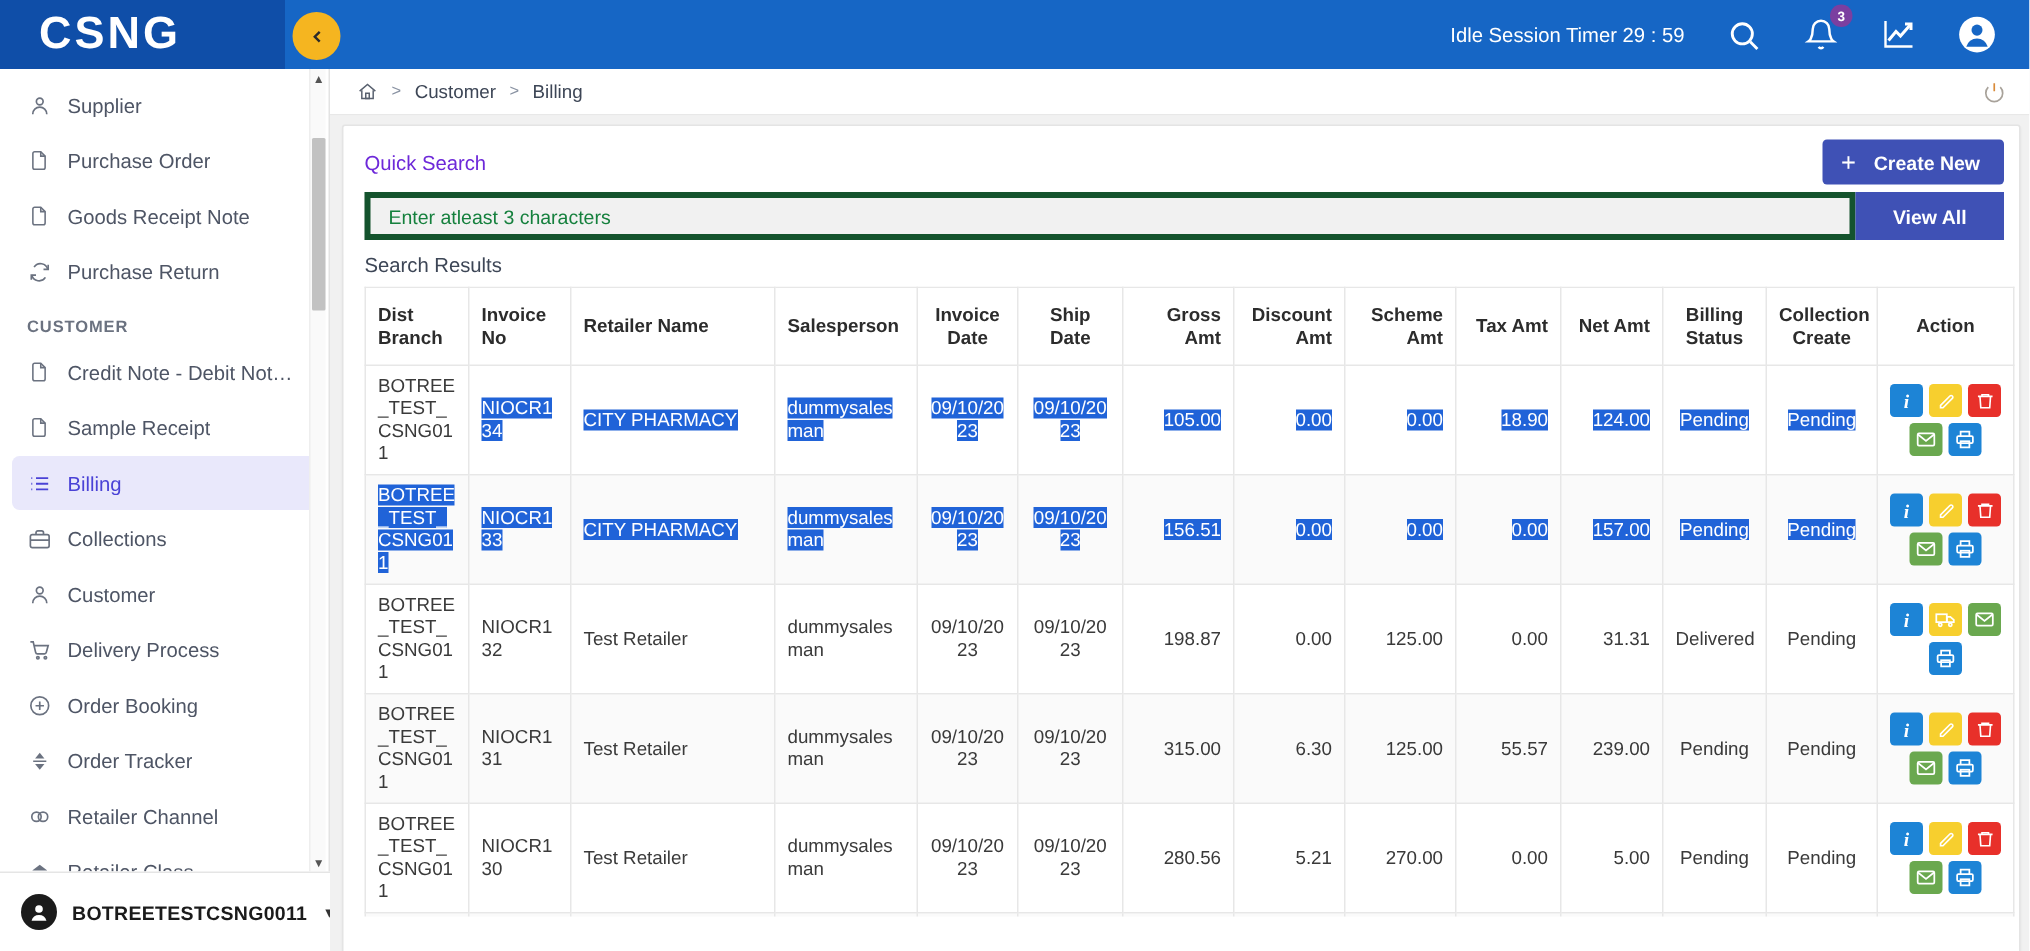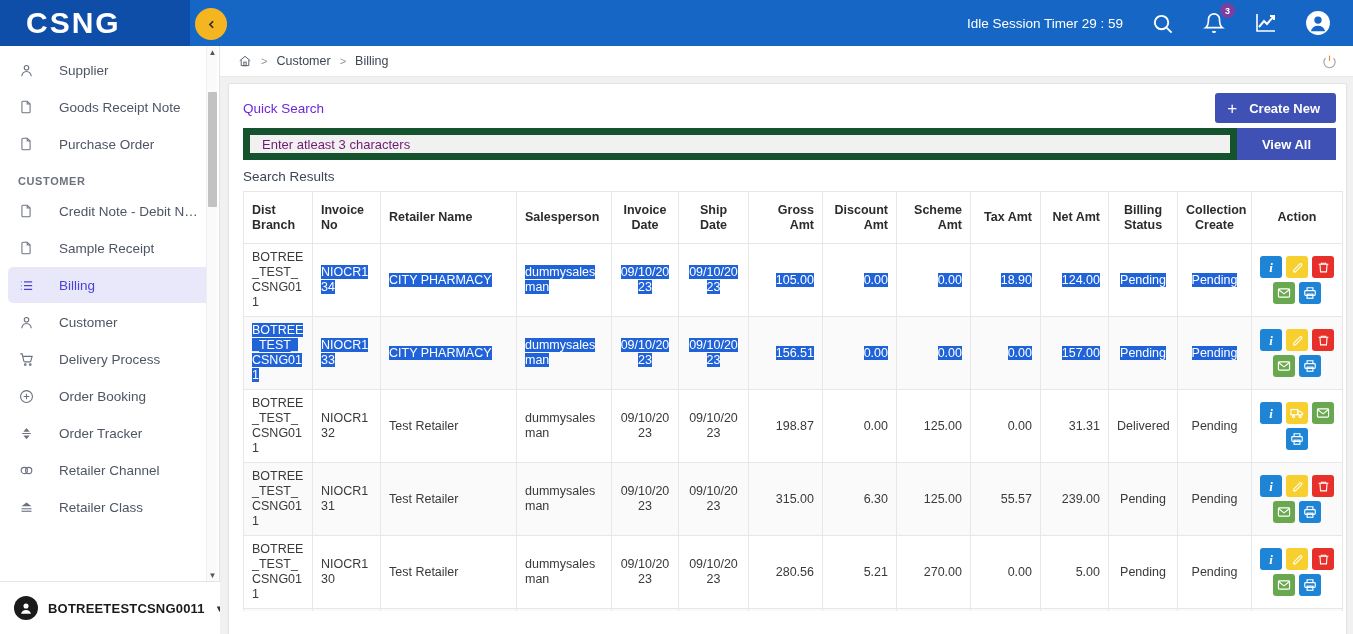--- a/index.html
+++ b/index.html
@@ -52,21 +52,21 @@
   .sidebar {
     position:absolute; left:0; top:46px; width:220px; height:588px;
     background:#fff; border-right:1px solid #e3e3e3;
   }
   .side-scroll {
     position:absolute; top:0; left:0; width:220px; height:535px;
     overflow:hidden;
   }
   .side-list { padding:6px 0 0 0; }
   .side-item {
-    display:flex; align-items:center; gap:25px;
+    display:flex; align-items:center; gap:11px;
     height:36px; margin:0 8px 1px 8px; padding:0 10px;
     border-radius:5px; color:#4e5565; font-size:13.5px;
     cursor:pointer; white-space:nowrap; overflow:hidden;
   }
   .side-item.active { background:#e9e8fb; color:#4a42d6; font-weight:normal; }
   .side-item .si-ico {
     width:16px; height:16px; flex:0 0 16px;
     display:flex; align-items:center; justify-content:center;
     color:#6b7280;
   }
@@ -130,23 +130,23 @@
   .btn-create {
     background:#3f51b5; color:#fff; border:none; border-radius:3px;
     height:30px; padding:0 16px 0 12px; font-size:13px; font-weight:bold;
     display:flex; align-items:center; gap:12px; cursor:pointer;
     font-family:"Liberation Sans", sans-serif;
   }
   .btn-create .plus { font-size:17px; font-weight:normal; line-height:1; }
 
   .search-row { display:flex; padding:0 10px 0 14px; height:32px; }
   .inp-text, .inp-date {
-    background:#f1f1f1; border:7px solid #14532d;
+    background:#f1f1f1; border:4px solid #14532d;
     height:32px; display:flex; align-items:center;
-    font-size:13px; color:#701a75; padding:0 12px;
+    font-size:13px; color:#15803d; padding:0 12px;
   }
   .inp-text { flex:1 1 auto; }
   .inp-date { width:283px; border-left:none; justify-content:space-between; }
   .cal-ico { color:#8b8b8b; display:flex; }
   .btn-viewall {
     background:#3f51b5; color:#fff; border:none;
     width:99px; height:32px; font-size:13px; font-weight:bold;
     cursor:pointer; font-family:"Liberation Sans", sans-serif;
   }
   .sr-title { font-size:13.5px; color:#3d4656; padding:9px 0 7px 14px; }
@@ -252,33 +252,44 @@
           <span class="si-lbl">Supplier</span>
         </div>
 
         <div class="side-item">
           <span class="si-ico">
             <svg width="14" height="14" viewBox="0 0 24 24" fill="none" stroke="currentColor" stroke-width="1.8">
               <path d="M14 2H7a2 2 0 0 0-2 2v16a2 2 0 0 0 2 2h10a2 2 0 0 0 2-2V7z"></path>
                 <polyline points="14 2 14 7 19 7"></polyline>
             </svg>
           </span>
-          <span class="si-lbl">Goods Receipt Note</span>
+          <span class="si-lbl">Purchase Order</span>
         </div>
 
         <div class="side-item">
           <span class="si-ico">
             <svg width="14" height="14" viewBox="0 0 24 24" fill="none" stroke="currentColor" stroke-width="1.8">
               <path d="M14 2H7a2 2 0 0 0-2 2v16a2 2 0 0 0 2 2h10a2 2 0 0 0 2-2V7z"></path>
                 <polyline points="14 2 14 7 19 7"></polyline>
             </svg>
           </span>
-          <span class="si-lbl">Purchase Order</span>
-        </div>
-
+          <span class="si-lbl">Goods Receipt Note</span>
+        </div>
+
+        <div class="side-item">
+          <span class="si-ico">
+            <svg width="15" height="15" viewBox="0 0 24 24" fill="none" stroke="currentColor" stroke-width="1.8">
+              <polyline points="21 4 21 9 16 9"></polyline>
+                <path d="M20.5 9A8 8 0 0 0 6 6.5"></path>
+              <polyline points="3 20 3 15 8 15"></polyline>
+                <path d="M3.5 15A8 8 0 0 0 18 17.5"></path>
+            </svg>
+          </span>
+          <span class="si-lbl">Purchase Return</span>
+        </div>
 
         <div class="side-group">CUSTOMER</div>
 
         <div class="side-item">
           <span class="si-ico">
             <svg width="14" height="14" viewBox="0 0 24 24" fill="none" stroke="currentColor" stroke-width="1.8">
               <path d="M14 2H7a2 2 0 0 0-2 2v16a2 2 0 0 0 2 2h10a2 2 0 0 0 2-2V7z"></path>
                 <polyline points="14 2 14 7 19 7"></polyline>
             </svg>
           </span>
@@ -302,20 +313,30 @@
                 <line x1="8" y1="12" x2="21" y2="12"></line>
                 <line x1="8" y1="18" x2="21" y2="18"></line>
               <line x1="3" y1="6" x2="4" y2="6"></line>
                 <line x1="3" y1="12" x2="4" y2="12"></line>
                 <line x1="3" y1="18" x2="4" y2="18"></line>
             </svg>
           </span>
           <span class="si-lbl">Billing</span>
         </div>
 
+        <div class="side-item">
+          <span class="si-ico">
+            <svg width="15" height="15" viewBox="0 0 24 24" fill="none" stroke="currentColor" stroke-width="1.8">
+              <rect x="2" y="7" width="20" height="14" rx="2"></rect>
+                <path d="M8 7V5a2 2 0 0 1 2-2h4a2 2 0 0 1 2 2v2"></path>
+              <line x1="2" y1="13" x2="22" y2="13"></line>
+            </svg>
+          </span>
+          <span class="si-lbl">Collections</span>
+        </div>
 
         <div class="side-item">
           <span class="si-ico">
             <svg width="15" height="15" viewBox="0 0 24 24" fill="none" stroke="currentColor" stroke-width="1.8">
               <circle cx="12" cy="7.5" r="3.6"></circle>
                 <path d="M4.5 21a7.5 7.5 0 0 1 15 0"></path>
             </svg>
           </span>
           <span class="si-lbl">Customer</span>
         </div>

